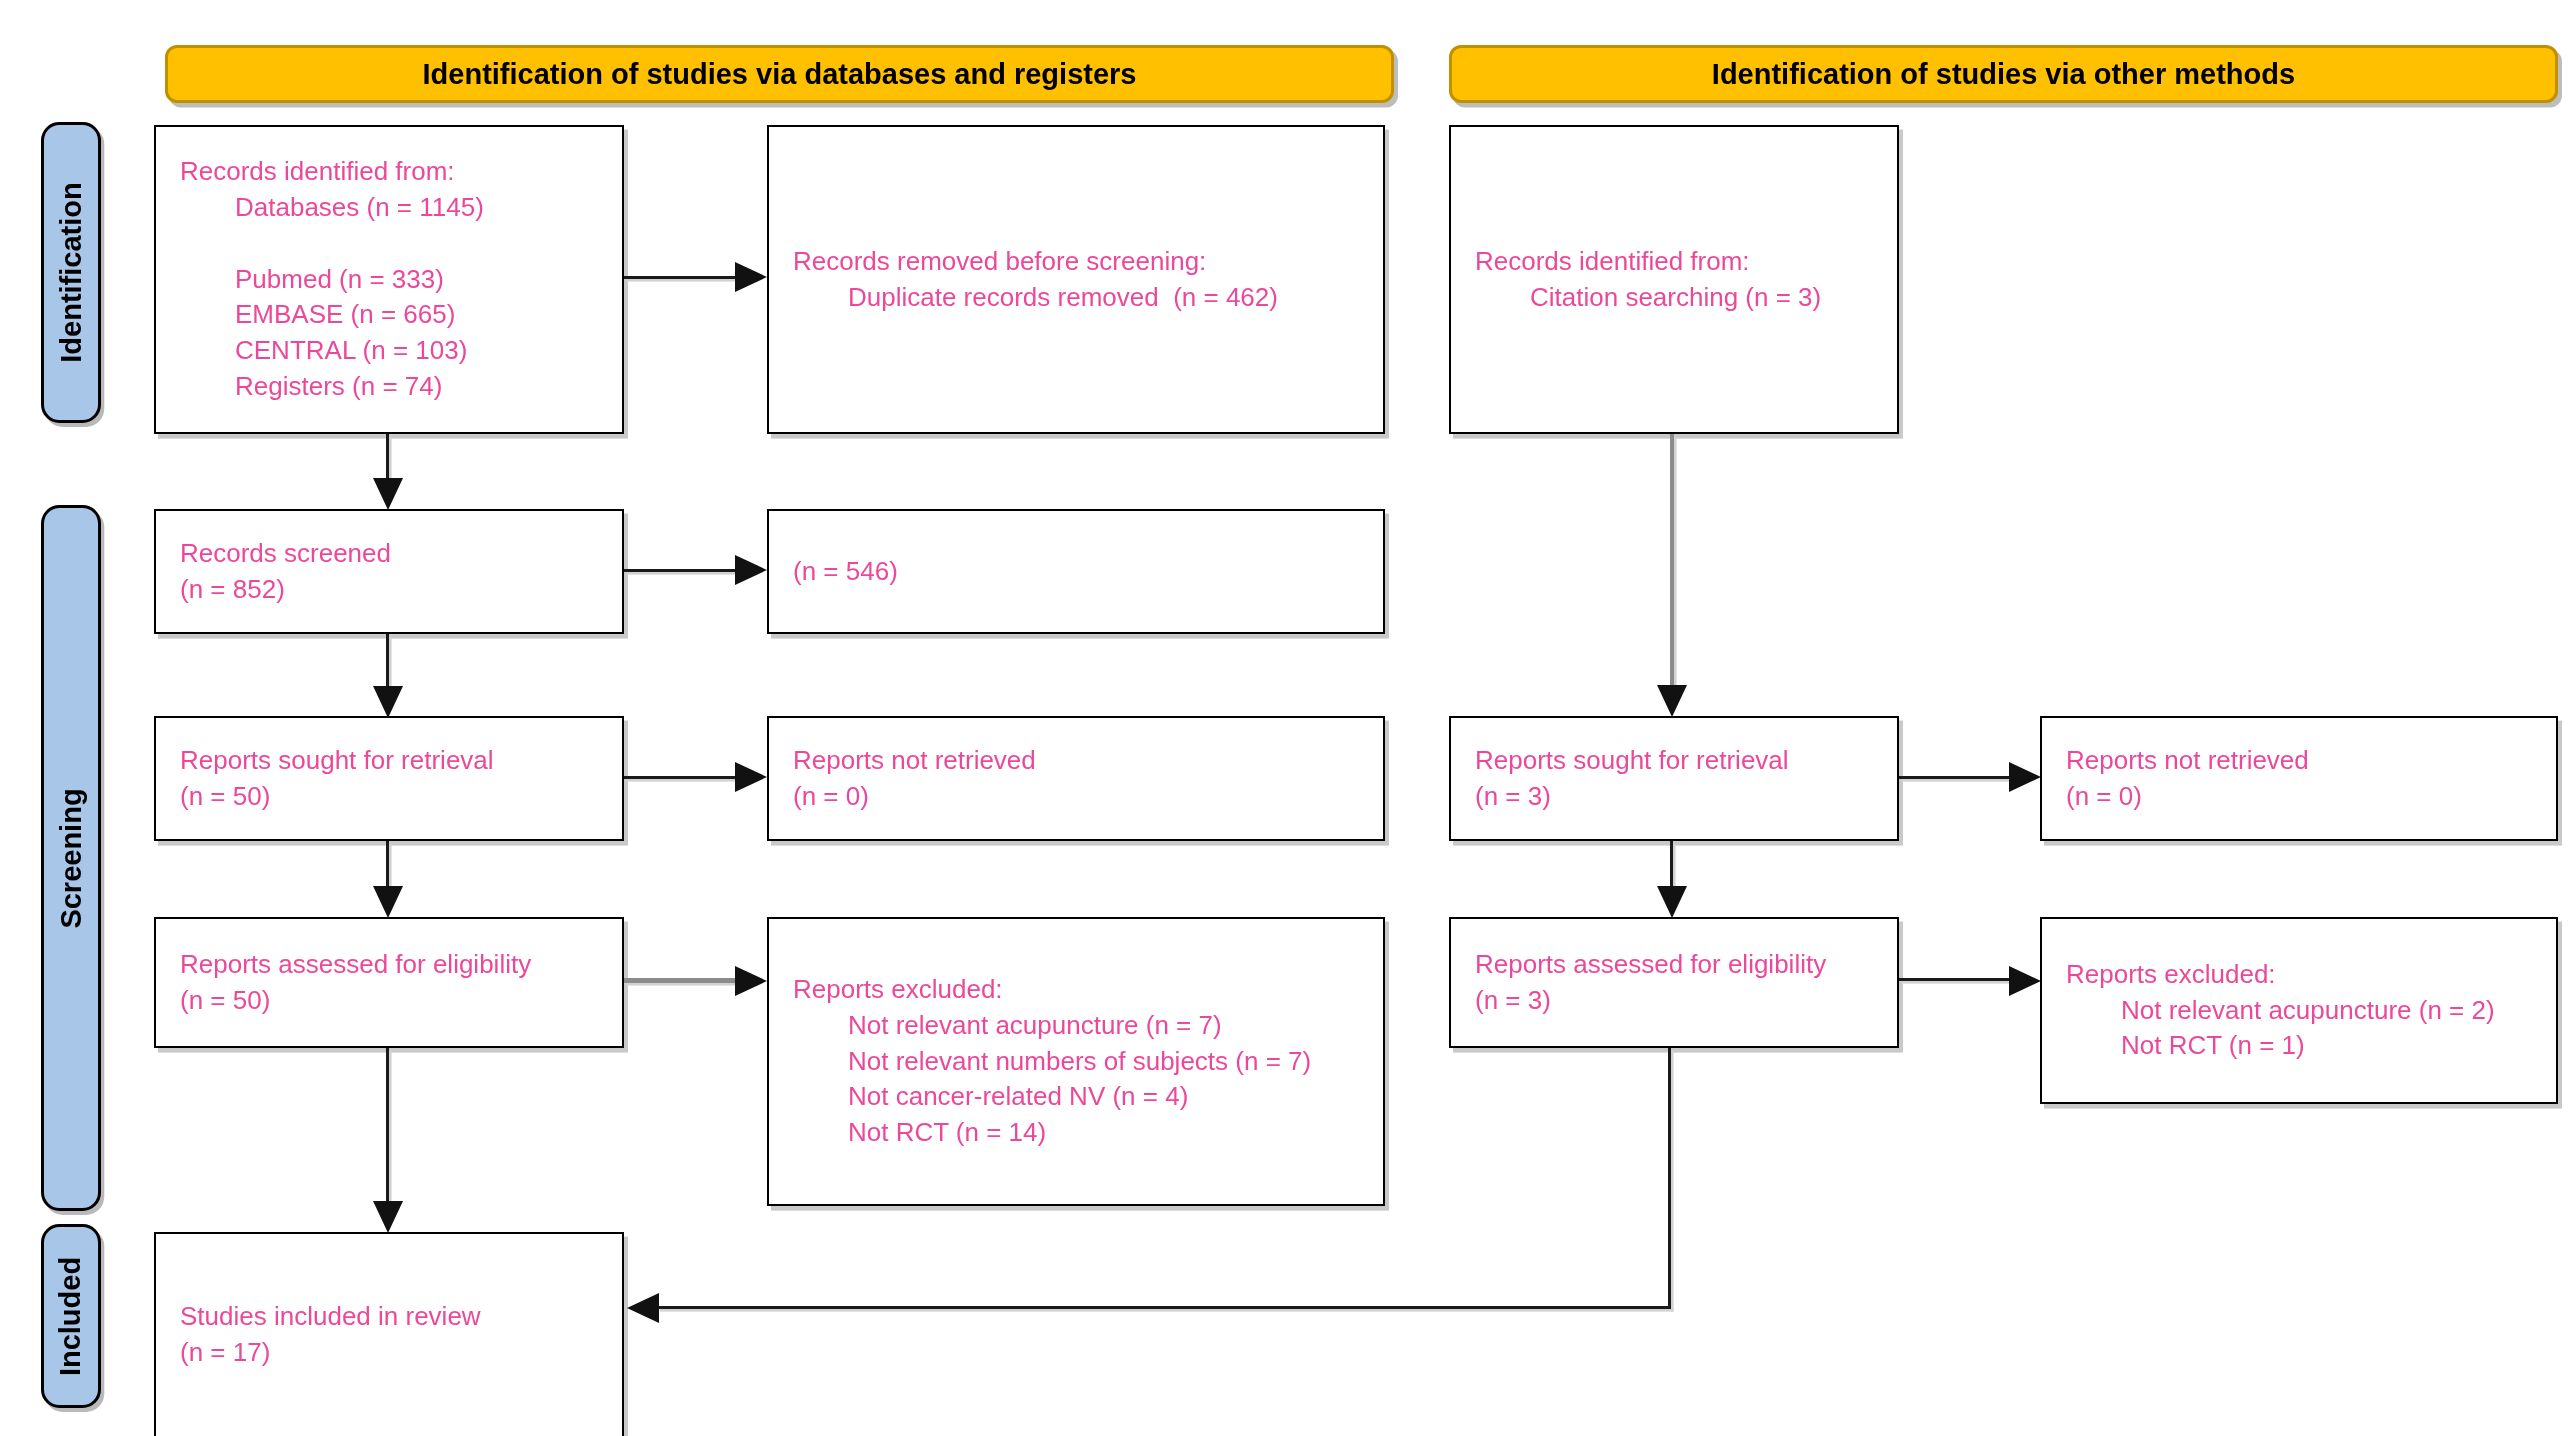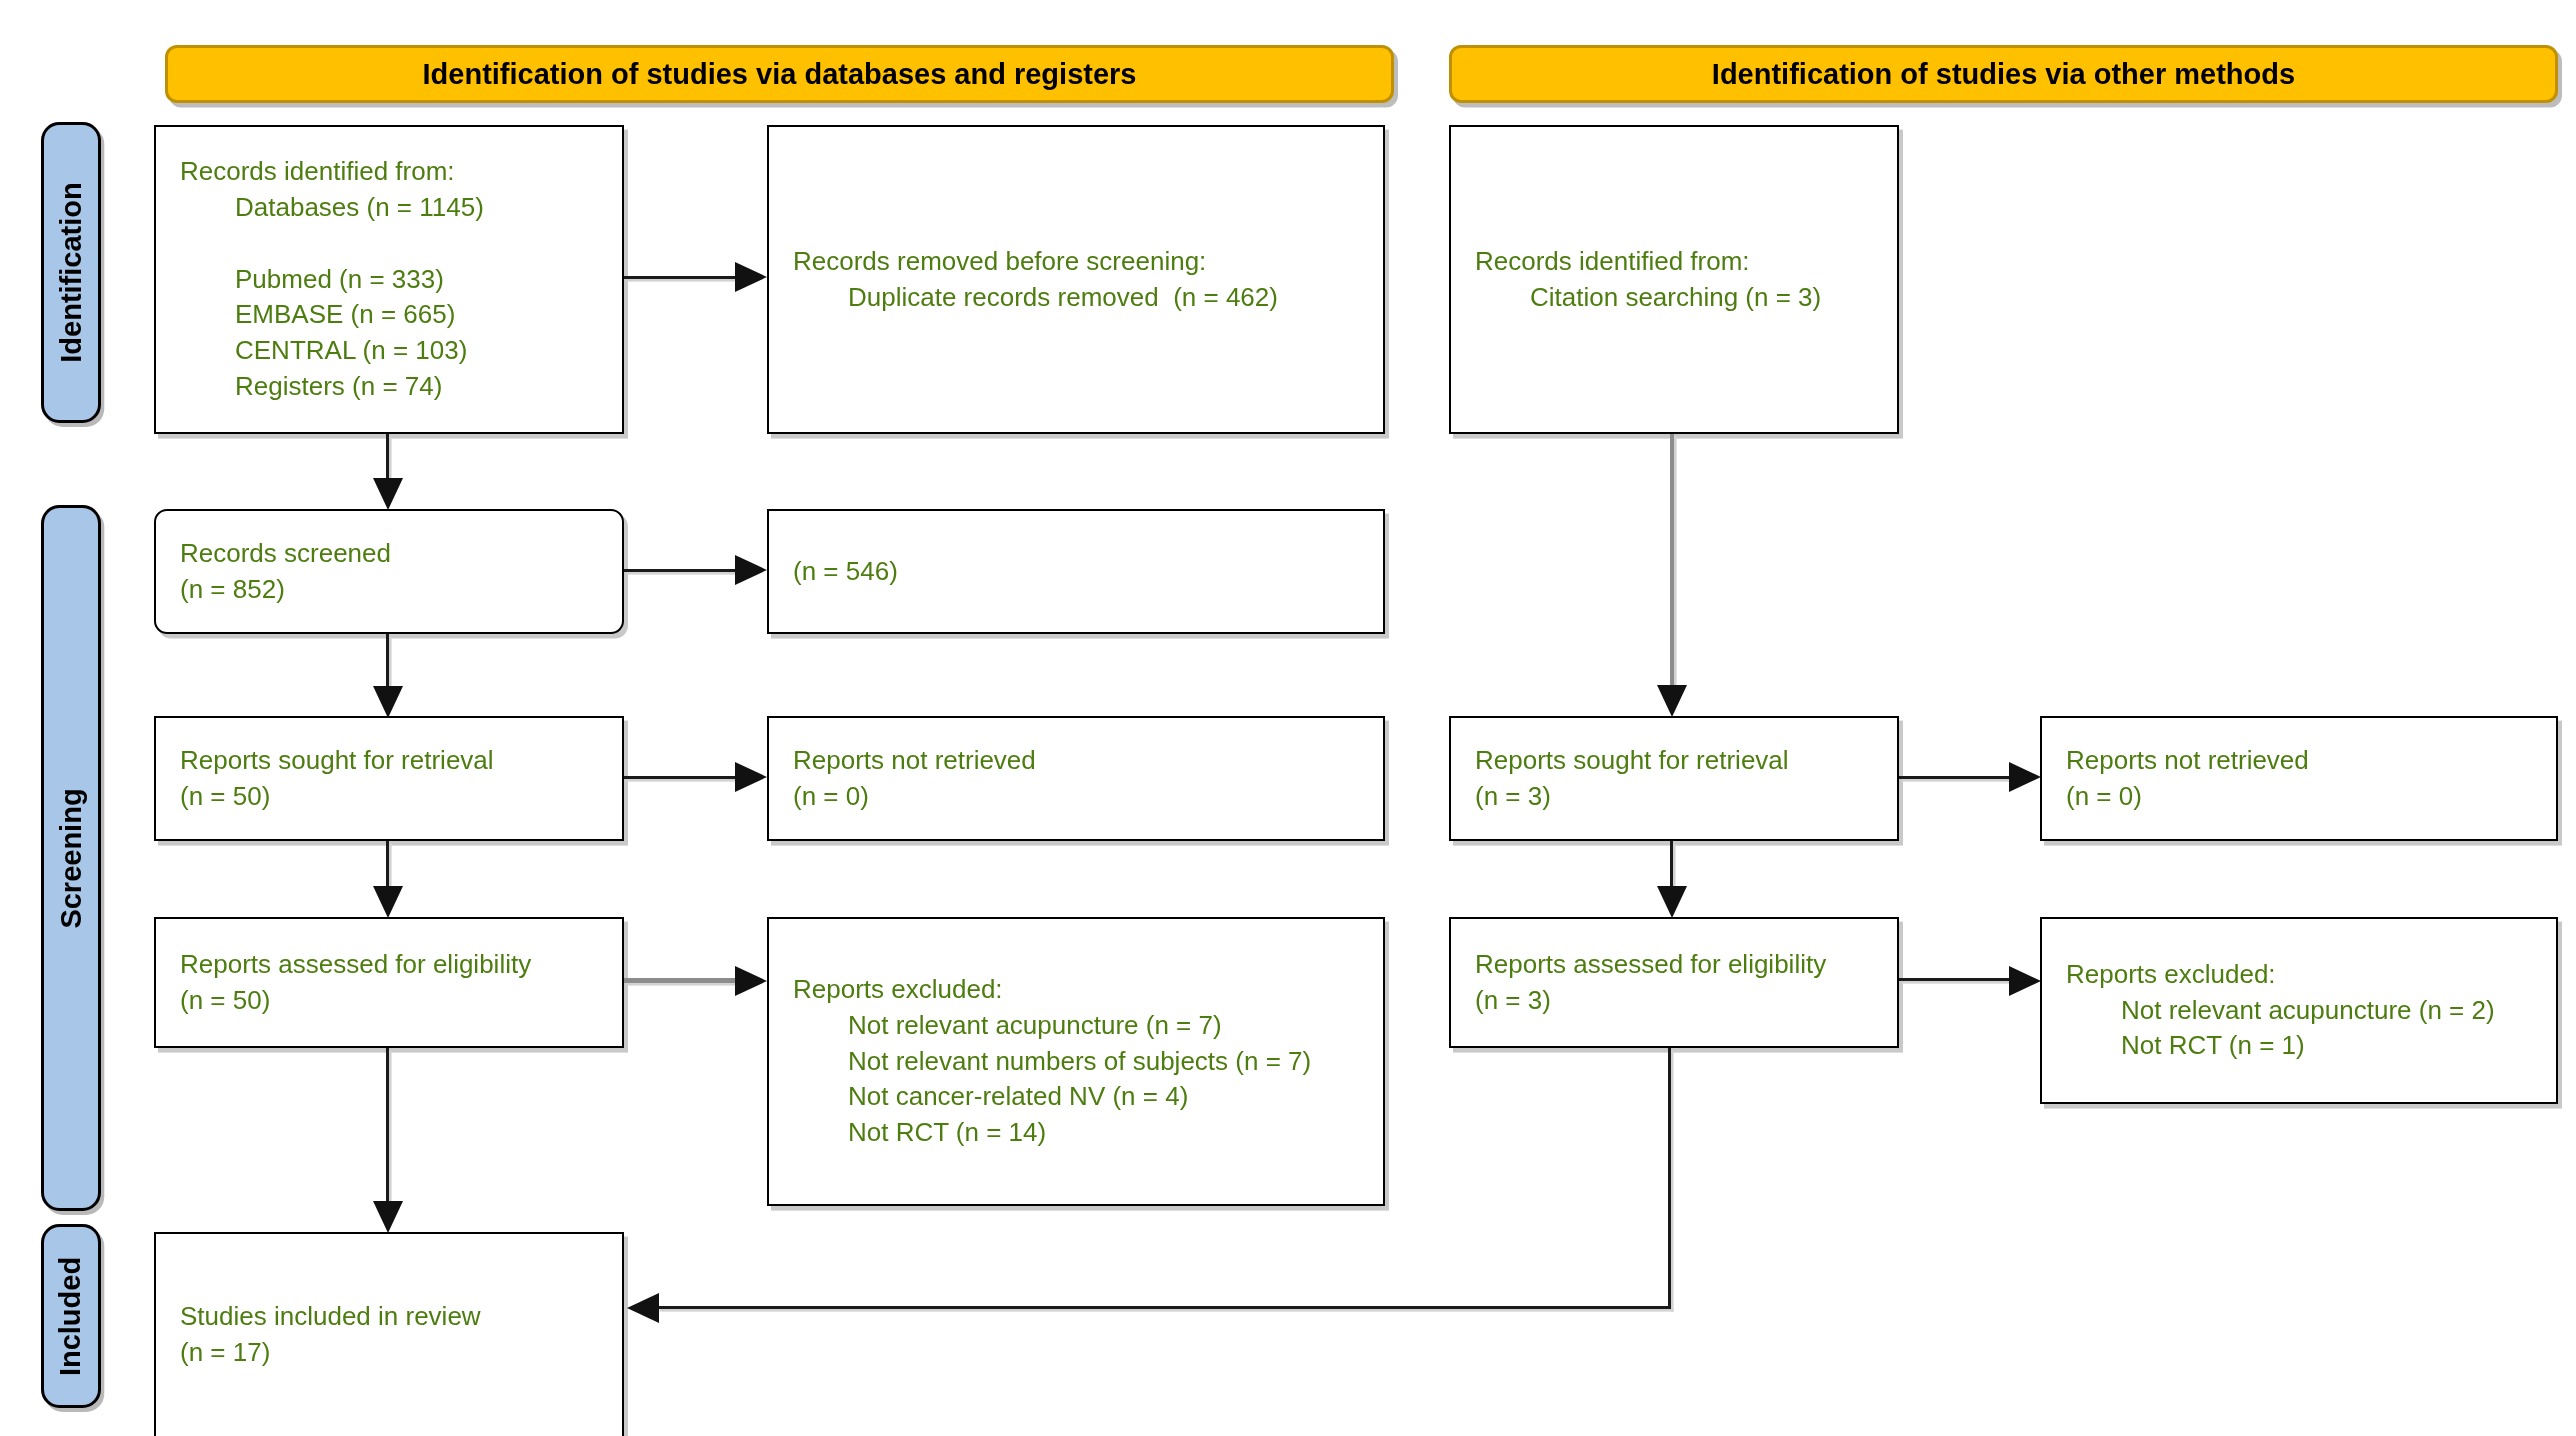--- a/index.html
+++ b/index.html
@@ -30,21 +30,21 @@
     transform:rotate(-90deg); white-space:nowrap;
     font-size:29px; font-weight:bold; color:#000;
   }
   .box{
     position:absolute; background:var(--box-fill);
     border:2.6px solid var(--box-border); box-sizing:border-box;
     box-shadow:4px 4.6px 0 #c9c9c9;
     display:flex; align-items:center;
   }
   .box-content{ padding:6.6px 9.2px 6.6px 24px; width:100%; }
-  .line{ font-size:26px; line-height:1.38; white-space:pre-wrap; min-height:1.38em; color:#4d7c0f; }
+  .line{ font-size:26px; line-height:1.38; white-space:pre-wrap; min-height:1.38em; color:#ec4899; }
   .line.indent{ padding-left:55px; }
   .shaft-v{ position:absolute; width:3.3px; background:var(--arrow-dark); box-shadow:2.6px 2.6px 0 #d2d2d2; }
   .shaft-h{ position:absolute; height:3.3px; background:var(--arrow-dark); box-shadow:2.6px 2.6px 0 #d2d2d2; }
   .shaft-gray{ background:var(--arrow-gray); }
   .head-down{ position:absolute; width:0; height:0;
     border-left:15px solid transparent; border-right:15px solid transparent;
     border-top:32px solid #111; }
   .head-right{ position:absolute; width:0; height:0;
     border-top:15px solid transparent; border-bottom:15px solid transparent;
     border-left:32px solid #111; }
@@ -93,21 +93,21 @@
     </div>
   </div>
 
   <div class="box" style="left:1449px; top:125px; width:450px; height:309px;">
     <div class="box-content">
       <div class="line">Records identified from:</div>
       <div class="line indent">Citation searching (n = 3)</div>
     </div>
   </div>
 
-  <div class="box" style="left:154px; top:509px; width:470px; height:125px;border-radius:13px;">
+  <div class="box" style="left:154px; top:509px; width:470px; height:125px;">
     <div class="box-content">
       <div class="line">Records screened</div>
       <div class="line">(n = 852)</div>
     </div>
   </div>
 
   <div class="box" style="left:767px; top:509px; width:618px; height:125px;">
     <div class="box-content">
       <div class="line">(n = 546)</div>
     </div>

